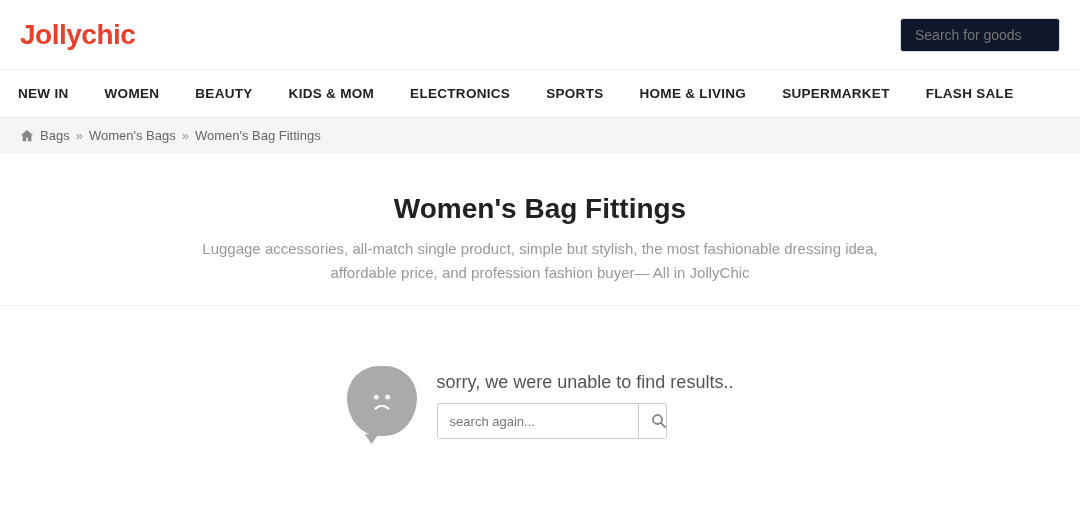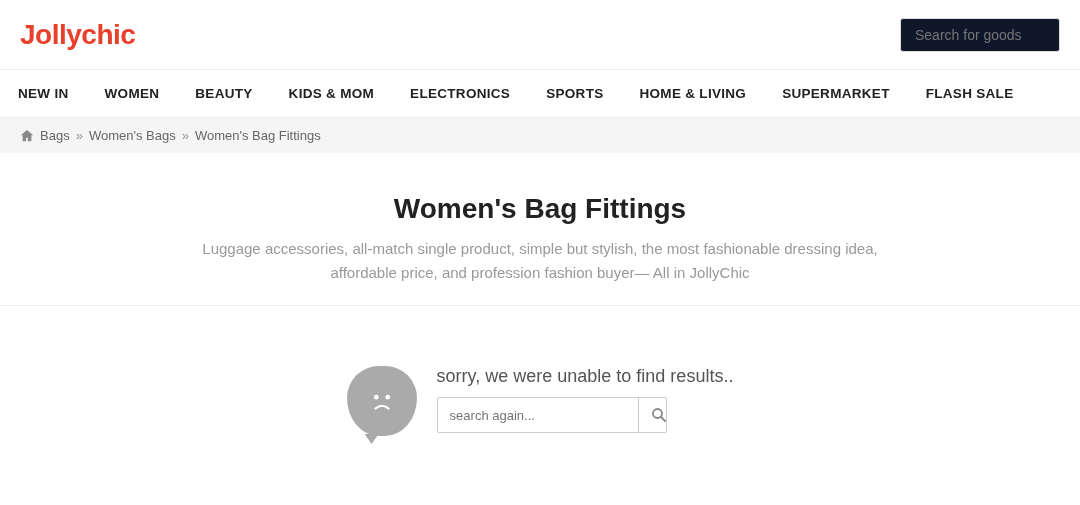--- a/index.html
+++ b/index.html
@@ -137,20 +137,21 @@
       height: 38px;
     }
     .no-results-right {
       display: flex;
       flex-direction: column;
       gap: 10px;
     }
     .no-results-text {
       font-size: 18px;
       color: #555;
+      margin-top: 6px;
     }
     .search-again-box {
       display: flex;
       align-items: center;
       border: 1px solid #ccc;
       border-radius: 2px;
       overflow: hidden;
       width: 230px;
     }
     .search-again-input {

